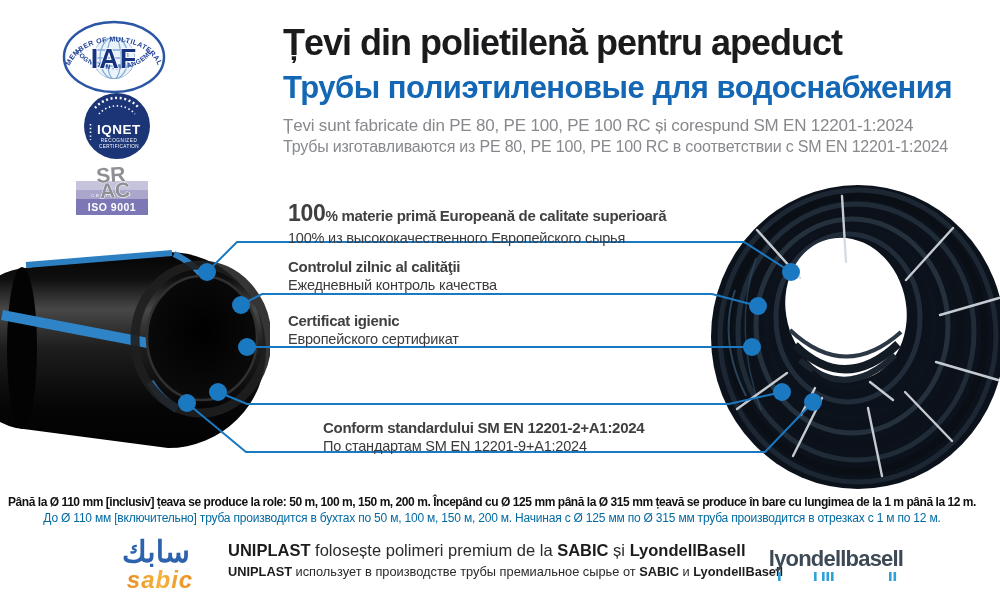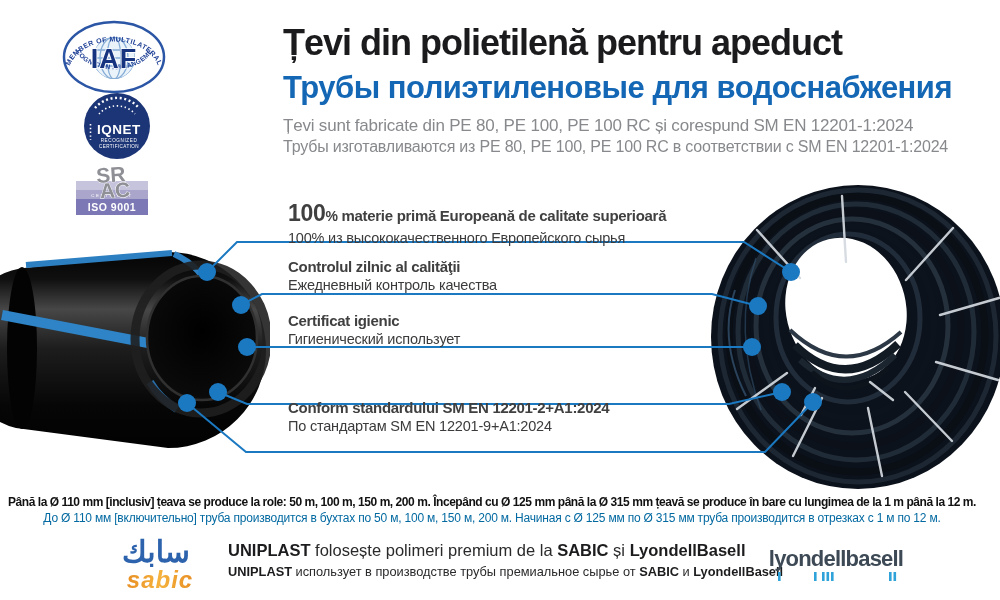--- a/index.html
+++ b/index.html
@@ -15,21 +15,21 @@
   .sub-ro{left:283px;top:116px;font-size:17px;color:#87898c;letter-spacing:-.2px;white-space:nowrap;}
   .sub-ru{left:283px;top:138px;font-size:16px;color:#87898c;letter-spacing:-.2px;white-space:nowrap;}
   
   .feature{left:288px;white-space:nowrap;}
   .feature h3{margin:0;font-size:15px;font-weight:bold;color:#404040;letter-spacing:-.3px;line-height:19px;}
   .feature p{margin:0;font-size:14.5px;color:#3b3b3d;letter-spacing:-.2px;line-height:18px;}
   .f1{top:200px;}
   .f1 h3{line-height:26px;}
   .f-num{font-size:23px;}
   .f-pct{font-size:14px;}
-  .f2{top:257px;} .f3{top:311px;} .f4{top:361px;} .f5{top:398px;}
+  .f2{top:257px;} .f3{top:311px;} .f4{top:361px;} .f5{top:418px;margin-left:35px;}
   
   .prod-note{left:0;top:494px;width:984px;text-align:center;}
   .prod-note .l1{font-size:12px;font-weight:bold;color:#111;letter-spacing:-.45px;white-space:nowrap;line-height:16px;}
   .prod-note .l2{font-size:12px;color:#0369a1;letter-spacing:-.2px;white-space:nowrap;line-height:16px;}
   
   .foot-text{left:228px;top:538px;white-space:nowrap;}
   .foot-text .l1{font-size:16.5px;color:#2a2a2c;line-height:24px;}
   .foot-text .l2{font-size:12.8px;color:#2a2a2c;line-height:20px;}
   .foot-text b{font-weight:bold;color:#1c1c1e;}
   .overlay{pointer-events:none;}
@@ -181,21 +181,21 @@
 <div class="abs feature f1">
   <h3><span class="f-num">100</span><span class="f-pct">%</span><span> materie primă Europeană de calitate superioară</span></h3>
   <p>100% из высококачественного Европейского сырья</p>
 </div>
 <div class="abs feature f2">
   <h3>Controlul zilnic al calităţii</h3>
   <p>Ежедневный контроль качества</p>
 </div>
 <div class="abs feature f3">
   <h3>Certificat igienic</h3>
-  <p>Гигиенический использует</p>
+  <p>Европейского сертификат</p>
 </div>
 <div class="abs feature f4">
 </div>
 <div class="abs feature f5">
   <h3>Conform standardului SM EN 12201-2+A1:2024</h3>
   <p>По стандартам SM EN 12201-9+A1:2024</p>
 </div>
 
 <div class="abs prod-note">
   <div class="l1">Până la Ø 110 mm [inclusiv] țeava se produce la role: 50 m, 100 m, 150 m, 200 m. Începând cu Ø 125 mm până la Ø 315 mm țeavă se produce în bare cu lungimea de la 1 m până la 12 m.</div>

